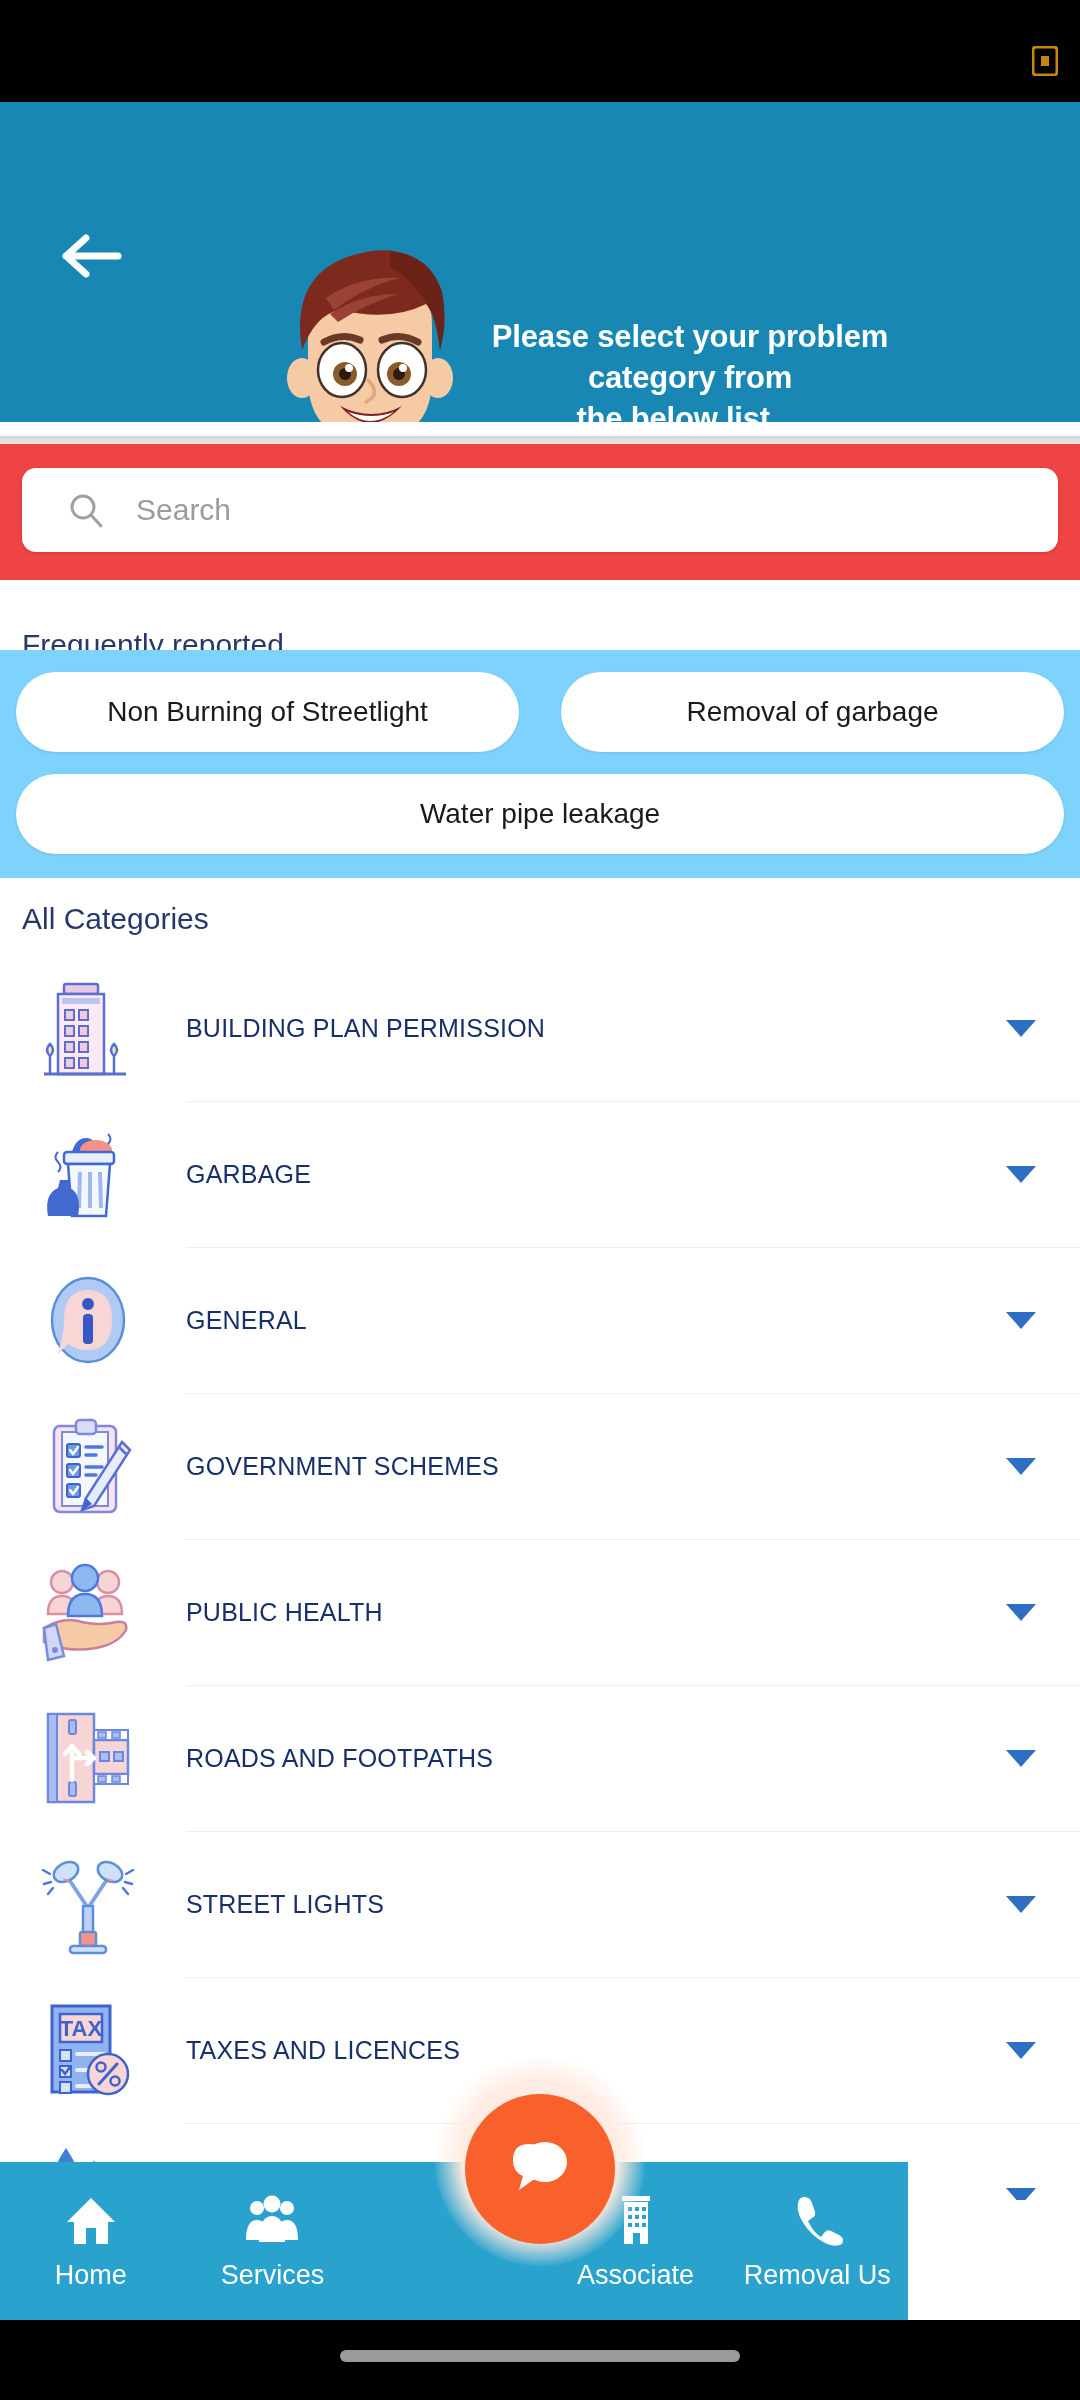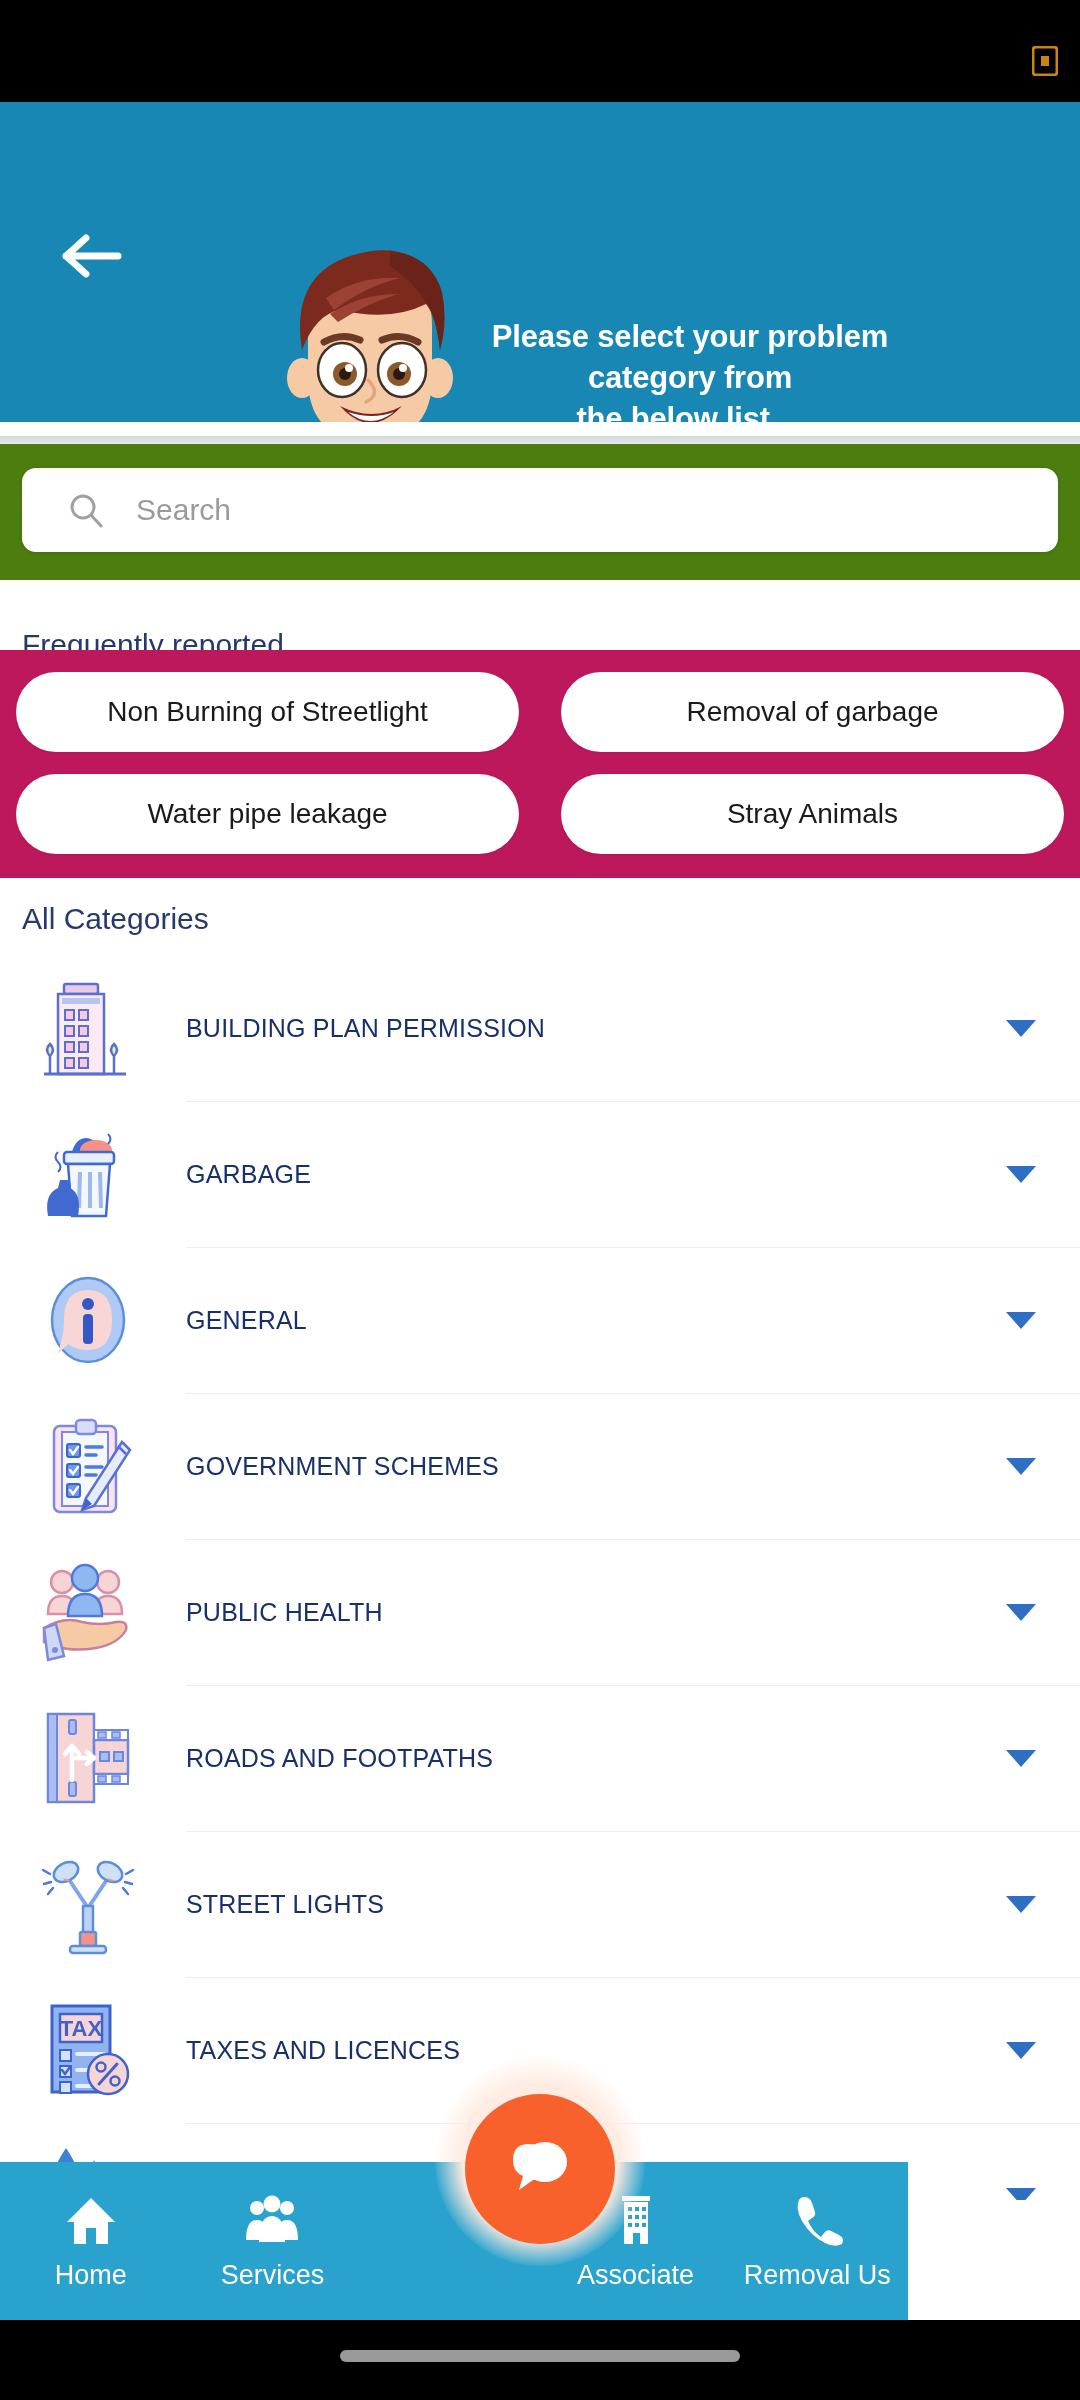--- a/index.html
+++ b/index.html
@@ -34,21 +34,21 @@
   }
   .header-text {
     position:absolute; left:420px; top:214px; width:540px;
     color:#ffffff; font-size:31px; font-weight:bold; line-height:1.33;
     text-align:center; letter-spacing:-0.2px;
   }
 
   
   .search-zone {
     position:absolute; top:436px; left:0; width:1080px; height:144px;
-    background:#4d7c0f;
+    background:#ef4444;
   }
   .search-zone:before{
     content:""; position:absolute; top:0; left:0; width:1080px; height:8px;
     background:linear-gradient(#d3d6d9,#e8eaec);
   }
   .search-box {
     position:absolute; left:22px; top:32px; width:1036px; height:84px;
     background:#ffffff; border-radius:14px;
     box-shadow:0 1px 4px rgba(0,0,0,0.13);
     display:flex; align-items:center;
@@ -61,21 +61,21 @@
   }
   .search-input::placeholder { color:#9b9b9b; }
 
   
   .freq-title {
     position:absolute; top:592px; left:22px;
     font-size:30px; color:#27396b;margin-top:36px;
   }
   .chips-zone {
     position:absolute; top:650px; left:0; width:1080px; height:228px;
-    background:#be185d; padding:22px 16px;
+    background:#7dd3fc; padding:22px 16px;
   }
   .chips-row { display:flex; gap:42px; margin-bottom:22px; }
   .chip {
     flex:1; height:80px; background:#ffffff; border-radius:40px;
     display:flex; align-items:center; justify-content:center;
     font-size:28px; color:#1a1a1a; cursor:pointer;
     box-shadow:0 1px 3px rgba(0,0,0,0.10);
   }
 
   
@@ -227,21 +227,20 @@
 
   <div class="freq-title">Frequently reported</div>
 
   <div class="chips-zone">
     <div class="chips-row">
       <div class="chip">Non Burning of Streetlight</div>
       <div class="chip">Removal of garbage</div>
     </div>
     <div class="chips-row">
       <div class="chip">Water pipe leakage</div>
-      <div class="chip">Stray Animals</div>
     </div>
   </div>
 
   <div class="allcat-title">All Categories</div>
 
   <div class="cat-list">
 
     <div class="cat-row">
       <span class="cat-icon">
         <svg viewBox="0 0 100 104">

